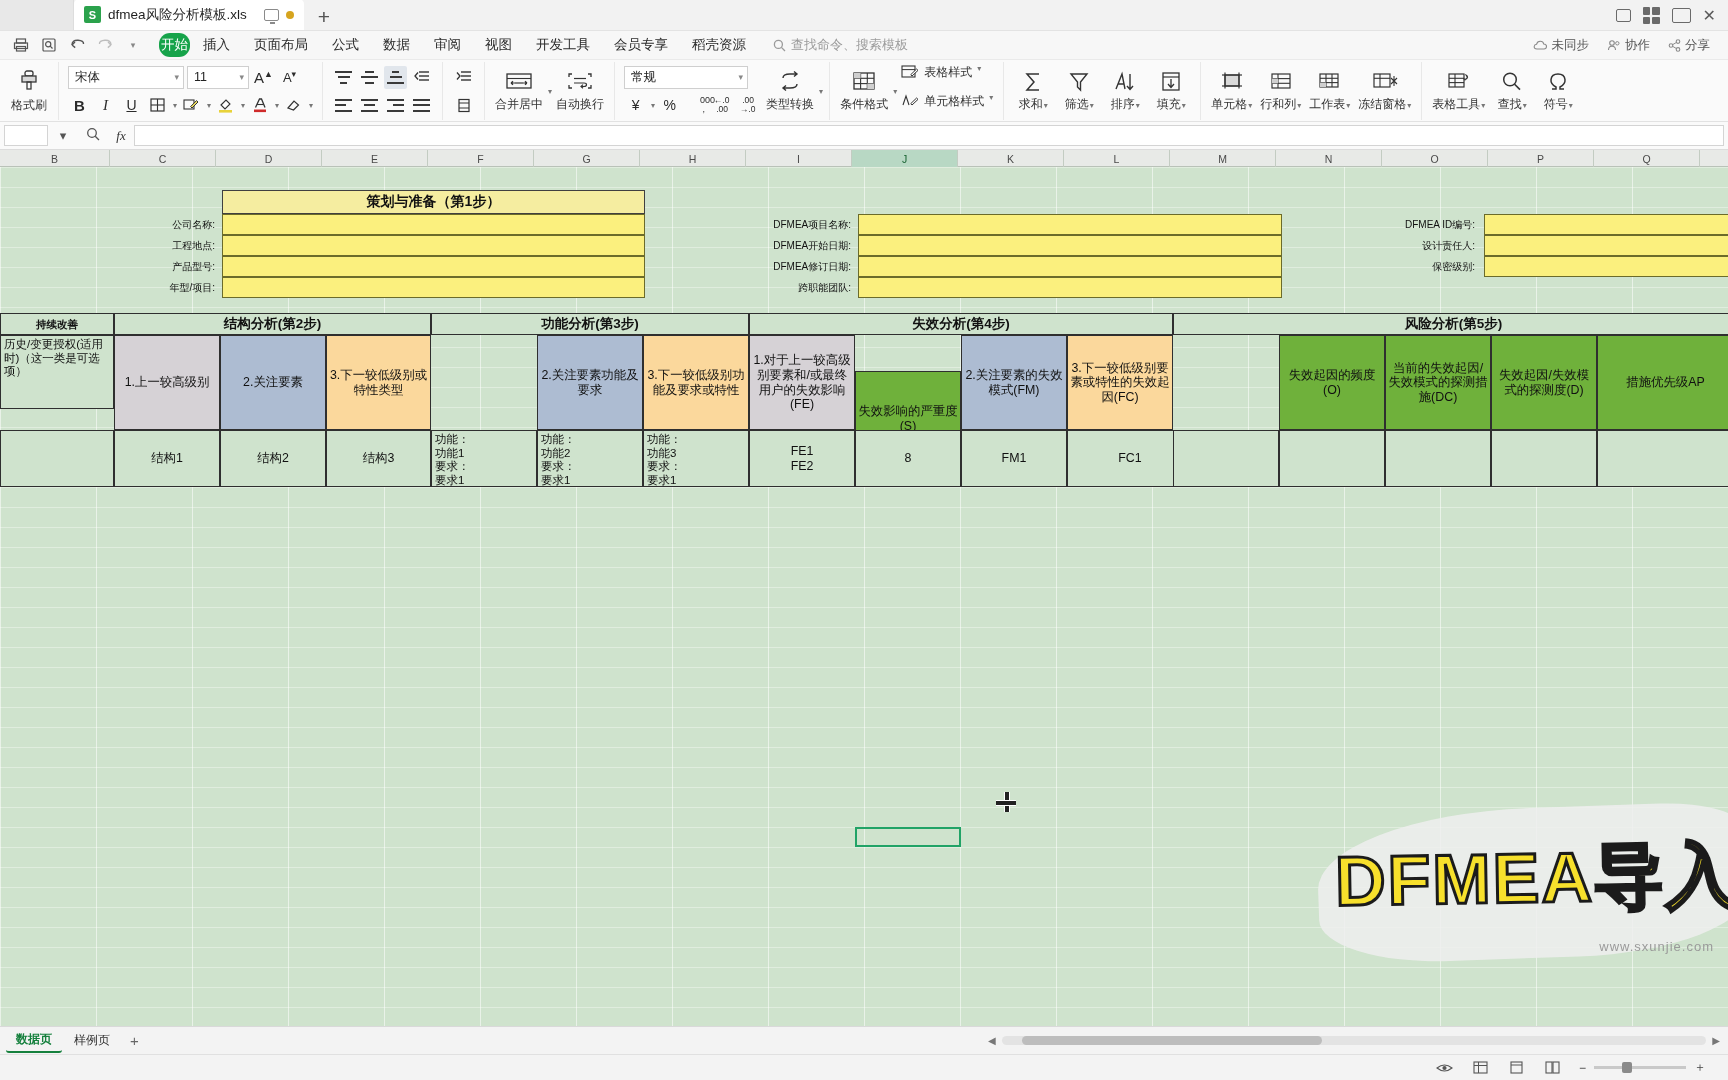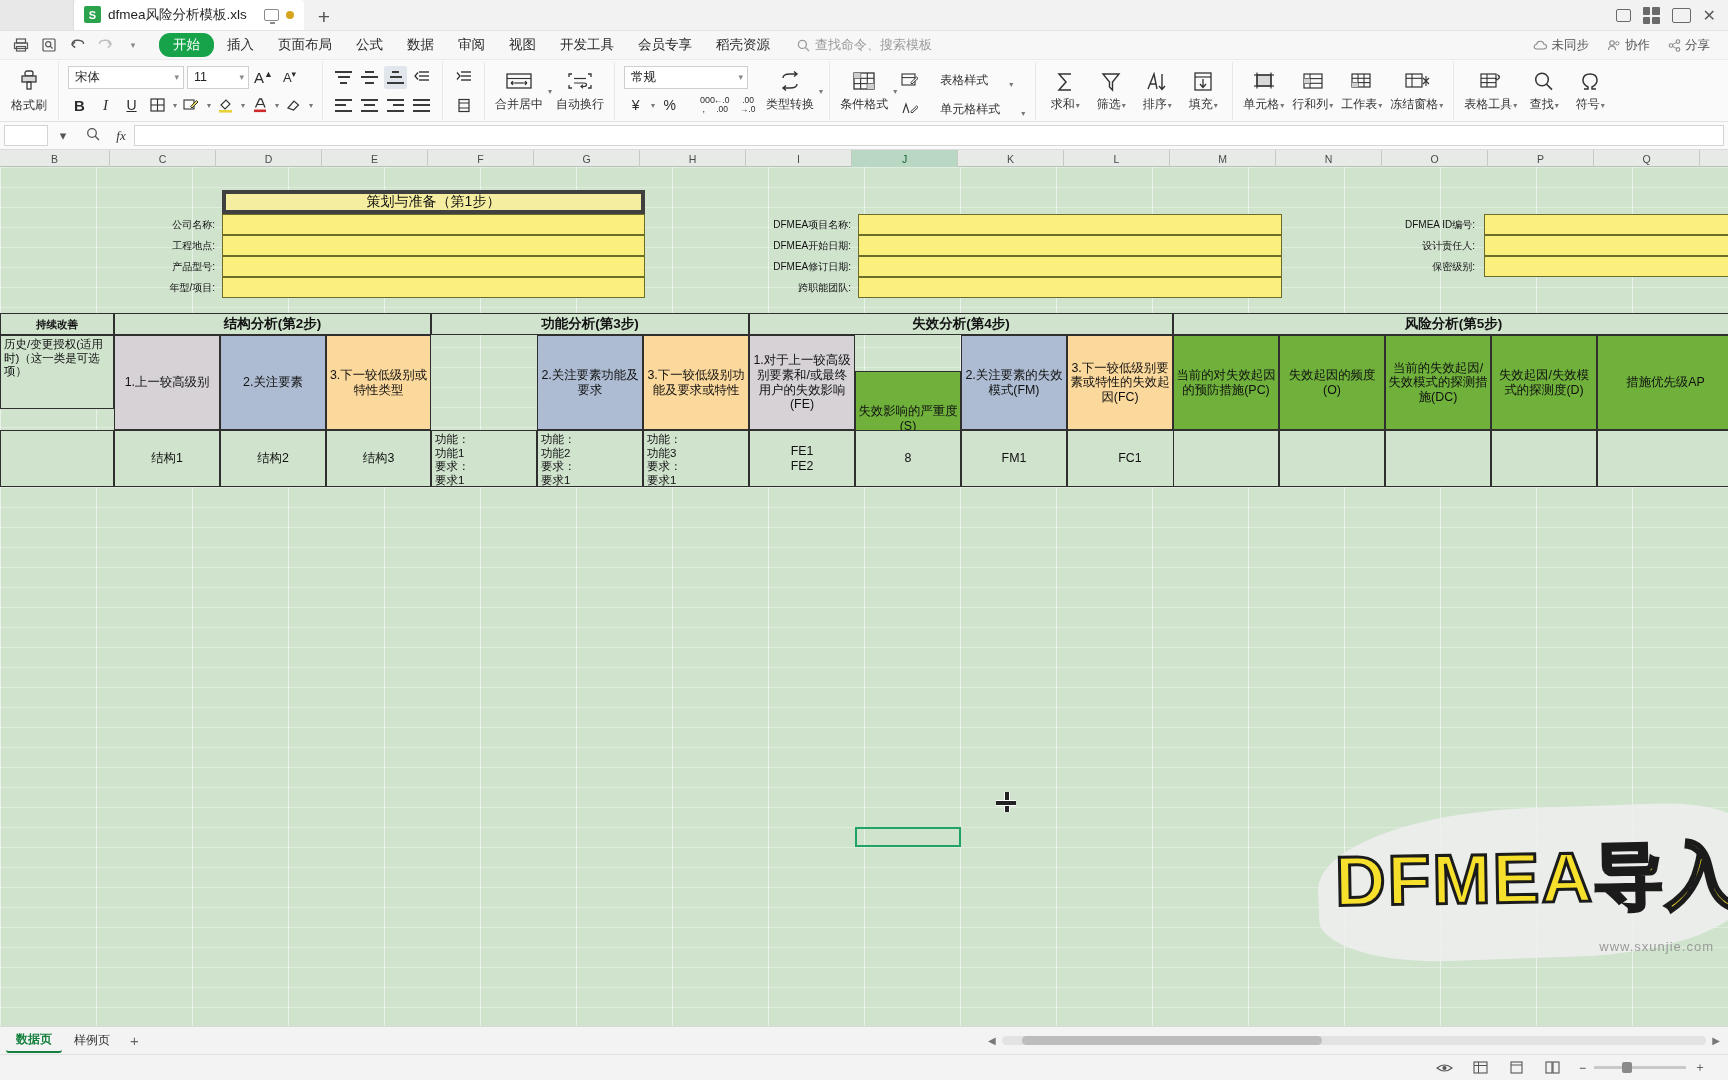--- a/index.html
+++ b/index.html
@@ -106,21 +106,21 @@
     font-size: 13.5px;
     color: #2b2b2b;
     padding: 3px 11px;
     white-space: nowrap;
   }
   .menu-item.active {
     background: #16a34a;
     color: #fff;
     border-radius: 11px;
     font-weight: normal;
-    padding: 3px 14px;
+    padding: 3px 2px;
   }
   .search-box {
     display: flex; align-items: center; gap: 5px;
     margin-left: 14px;
     color: #9b9b9b;
     font-size: 13px;
   }
   .mb-right {
     margin-left: auto;
     display: flex; align-items: center; gap: 18px;
@@ -179,21 +179,21 @@
   .sbtn u { text-decoration: underline; font-size: 14px;}
   .caret { font-size: 8px; color: #777; margin-left: 1px; }
 
   .align-ico {
     width: 17px; height: 13px;
     display: flex; flex-direction: column; justify-content: space-between;
   }
   .align-ico s { height: 2px; background: #3a3a3a; display: block; text-decoration: none;}
 
   .mini-lbl { font-size: 12px; color:#333; white-space: nowrap; }
-  .mini-btn { display:flex; align-items:flex-end; gap:20px; padding: 0 4px; height: 25px;}
+  .mini-btn { display:flex; align-items:flex-start; gap:4px; padding: 0 4px; height: 25px;}
 
   .twocol { display:flex; flex-direction:column; justify-content:center; gap:4px; height:56px;}
   .twocol .mini-btn { height: 25px; }
 
   
   .formulabar {
     height: 28px;
     display: flex; align-items: center;
     background: #fafafa;
     border-bottom: 1px solid #dcdcdc;
@@ -247,22 +247,22 @@
       linear-gradient(to bottom, rgba(255,255,255,.35) 1px, transparent 1px);
     background-size: 96px 20px;
     pointer-events:none;
   }
 
   .abs { position: absolute; }
 
   
   .hdr-title {
     background: #f5eda0;
-    border: 4px solid #404040;
-    font-weight: normal;
+    border: 1px solid #404040;
+    font-weight: bold;
     font-size: 14px;
     color: #111;
     display: flex; align-items: center; justify-content: center;
   }
   .lbl-right {
     display:flex; align-items:center; justify-content:flex-end;
     font-weight: normal; font-size: 10px; color:#111;
     padding-right: 5px;
   }
   .yellowfield {
@@ -918,21 +918,20 @@
       <div class="abs tcell c-plain tl" style="left:0px;top:168px;width:114px;height:74px;">历史/变更授权(适用时)（这一类是可选项）</div>
       <div class="abs tcell c-grey" style="left:114px;top:168px;width:106px;height:95px;">1.上一较高级别</div>
       <div class="abs tcell c-blue" style="left:220px;top:168px;width:106px;height:95px;">2.关注要素</div>
       <div class="abs tcell c-orange" style="left:326px;top:168px;width:105px;height:95px;">3.下一较低级别或特性类型</div>
       <div class="abs tcell c-blue" style="left:537px;top:168px;width:106px;height:95px;">2.关注要素功能及要求</div>
       <div class="abs tcell c-orange" style="left:643px;top:168px;width:106px;height:95px;">3.下一较低级别功能及要求或特性</div>
       <div class="abs tcell c-grey" style="left:749px;top:168px;width:106px;height:95px;">1.对于上一较高级别要素和/或最终用户的失效影响(FE)</div>
       <div class="abs tcell c-green" style="left:855px;top:168px;width:106px;height:95px;margin-top:36px;">失效影响的严重度(S)</div>
       <div class="abs tcell c-blue" style="left:961px;top:168px;width:106px;height:95px;">2.关注要素的失效模式(FM)</div>
       <div class="abs tcell c-orange" style="left:1067px;top:168px;width:106px;height:95px;">3.下一较低级别要素或特性的失效起因(FC)</div>
-      <div class="abs tcell c-green" style="left:1173px;top:168px;width:106px;height:95px;">当前的对失效起因的预防措施(PC)</div>
       <div class="abs tcell c-green" style="left:1279px;top:168px;width:106px;height:95px;">失效起因的频度(O)</div>
       <div class="abs tcell c-green" style="left:1385px;top:168px;width:106px;height:95px;">当前的失效起因/失效模式的探测措施(DC)</div>
       <div class="abs tcell c-green" style="left:1491px;top:168px;width:106px;height:95px;">失效起因/失效模式的探测度(D)</div>
       <div class="abs tcell c-green" style="left:1597px;top:168px;width:137px;height:95px;">措施优先级AP</div>
 
       <div class="abs tcell c-greenl" style="left:0px;top:263px;width:114px;height:57px;"></div>
       <div class="abs tcell c-greenl" style="left:114px;top:263px;width:106px;height:57px;">结构1</div>
       <div class="abs tcell c-greenl" style="left:220px;top:263px;width:106px;height:57px;">结构2</div>
       <div class="abs tcell c-greenl" style="left:326px;top:263px;width:105px;height:57px;">结构3</div>
       <div class="abs tcell c-greenl tl" style="left:431px;top:263px;width:106px;height:57px;white-space:pre-line;">功能：

